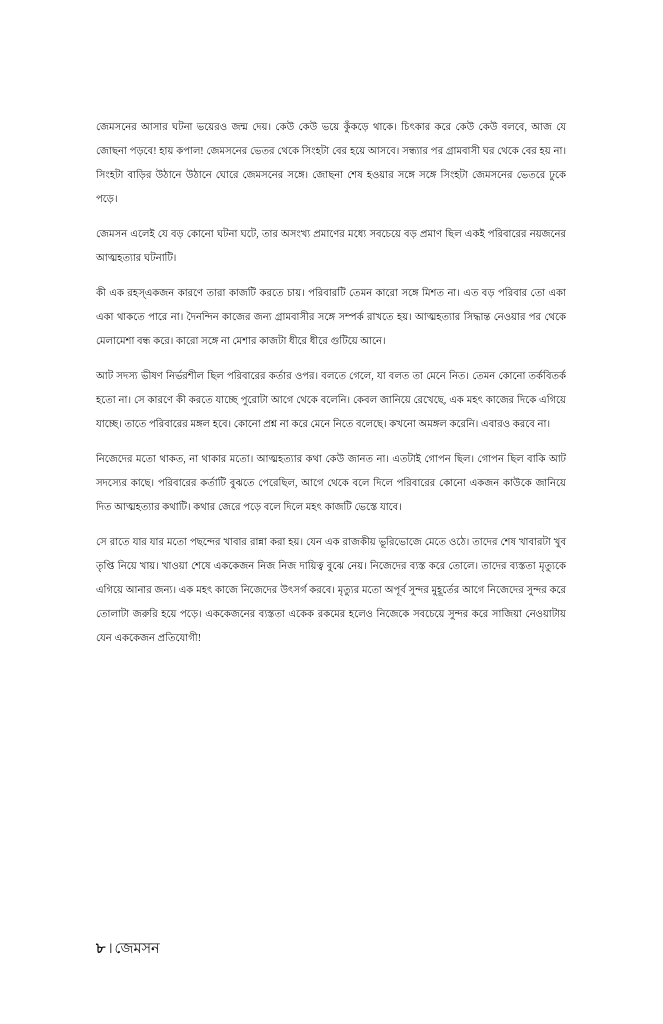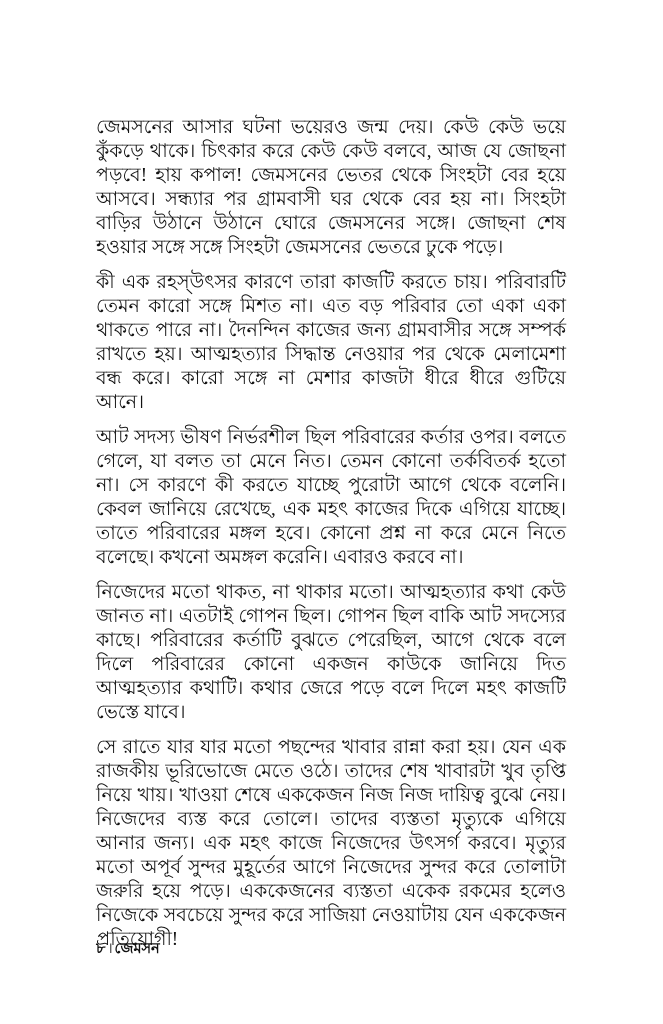--- a/index.html
+++ b/index.html
@@ -21,21 +21,21 @@
   .text-column {
     position: absolute;
     left: 96px;
     top: 115px;
     width: 470px;
   }
 
   .book-paragraph {
     margin: 0 0 11px 0;
     font-family: "Liberation Serif", "DejaVu Serif", serif;
-    font-size: 19px;
+    font-size: 10px;
     line-height: 24px;
     color: #111111;
     text-align: justify;
     text-justify: inter-word;
     word-spacing: 0.2px;
     letter-spacing: 0px;
     -webkit-font-smoothing: none;
     font-weight: 400;
   }
 
@@ -56,31 +56,32 @@
 
   .footer-number {
     font-weight: 700;
   }
 
   .footer-sep {
     padding: 0 2px;
   }
 
   .footer-title {
-    font-weight: 700;
+    font-weight: 400;
   }
 </style>
 </head>
 <body>
 
 <div class="page">
 
   <div class="text-column">
     <p class="book-paragraph">জেমসনের আসার ঘটনা ভয়েরও জন্ম দেয়। কেউ কেউ ভয়ে কুঁকড়ে থাকে। চিৎকার করে কেউ কেউ বলবে, আজ যে জোছনা পড়বে! হায় কপাল! জেমসনের ভেতর থেকে সিংহটা বের হয়ে আসবে। সন্ধ্যার পর গ্রামবাসী ঘর থেকে বের হয় না। সিংহটা বাড়ির উঠানে উঠানে ঘোরে জেমসনের সঙ্গে। জোছনা শেষ হওয়ার সঙ্গে সঙ্গে সিংহটা জেমসনের ভেতরে ঢুকে পড়ে।</p>
-    <p class="book-paragraph">কী এক রহস্উৎসর কারণে তারা কাজটি করতে চায়। পরিবারটি তেমন কারো সঙ্গে মিশত না। এত বড় পরিবার তো একা একা থাকতে পারে না। দৈনন্দিন কাজের জন্য গ্রামবাসীর সঙ্গে সম্পর্ক রাখতে হয়। আত্মহত্যার সিদ্ধান্ত নেওয়ার পর থেকে মেলামেশা বন্ধ করে। কারো সঙ্গে না মেশার কাজটা ধীরে ধীরে গুটিয়ে আনে।</p>
+    <p class="book-paragraph">জেমসন এলেই যে বড় কোনো ঘটনা ঘটে, তার অসংখ্য প্রমাণের মধ্যে সবচেয়ে বড় প্রমাণ ছিল একই পরিবারের নয়জনের আত্মহত্যার ঘটনাটি।</p>
+    <p class="book-paragraph">কী এক রহস্একজন কারণে তারা কাজটি করতে চায়। পরিবারটি তেমন কারো সঙ্গে মিশত না। এত বড় পরিবার তো একা একা থাকতে পারে না। দৈনন্দিন কাজের জন্য গ্রামবাসীর সঙ্গে সম্পর্ক রাখতে হয়। আত্মহত্যার সিদ্ধান্ত নেওয়ার পর থেকে মেলামেশা বন্ধ করে। কারো সঙ্গে না মেশার কাজটা ধীরে ধীরে গুটিয়ে আনে।</p>
     <p class="book-paragraph">আট সদস্য ভীষণ নির্ভরশীল ছিল পরিবারের কর্তার ওপর। বলতে গেলে, যা বলত তা মেনে নিত। তেমন কোনো তর্কবিতর্ক হতো না। সে কারণে কী করতে যাচ্ছে পুরোটা আগে থেকে বলেনি। কেবল জানিয়ে রেখেছে, এক মহৎ কাজের দিকে এগিয়ে যাচ্ছে। তাতে পরিবারের মঙ্গল হবে। কোনো প্রশ্ন না করে মেনে নিতে বলেছে। কখনো অমঙ্গল করেনি। এবারও করবে না।</p>
     <p class="book-paragraph">নিজেদের মতো থাকত, না থাকার মতো। আত্মহত্যার কথা কেউ জানত না। এতটাই গোপন ছিল। গোপন ছিল বাকি আট সদস্যের কাছে। পরিবারের কর্তাটি বুঝতে পেরেছিল, আগে থেকে বলে দিলে পরিবারের কোনো একজন কাউকে জানিয়ে দিত আত্মহত্যার কথাটি। কথার জেরে পড়ে বলে দিলে মহৎ কাজটি ভেস্তে যাবে।</p>
     <p class="book-paragraph">সে রাতে যার যার মতো পছন্দের খাবার রান্না করা হয়। যেন এক রাজকীয় ভূরিভোজে মেতে ওঠে। তাদের শেষ খাবারটা খুব তৃপ্তি নিয়ে খায়। খাওয়া শেষে এককেজন নিজ নিজ দায়িত্ব বুঝে নেয়। নিজেদের ব্যস্ত করে তোলে। তাদের ব্যস্ততা মৃত্যুকে এগিয়ে আনার জন্য। এক মহৎ কাজে নিজেদের উৎসর্গ করবে। মৃত্যুর মতো অপূর্ব সুন্দর মুহূর্তের আগে নিজেদের সুন্দর করে তোলাটা জরুরি হয়ে পড়ে। এককেজনের ব্যস্ততা একেক রকমের হলেও নিজেকে সবচেয়ে সুন্দর করে সাজিয়া নেওয়াটায় যেন এককেজন প্রতিযোগী!</p>
   </div>
 
   <div class="page-footer"><span class="footer-number">৮</span><span class="footer-sep">।</span><span class="footer-title">জেমসন</span></div>
 
 </div>
 
 </body></html>

